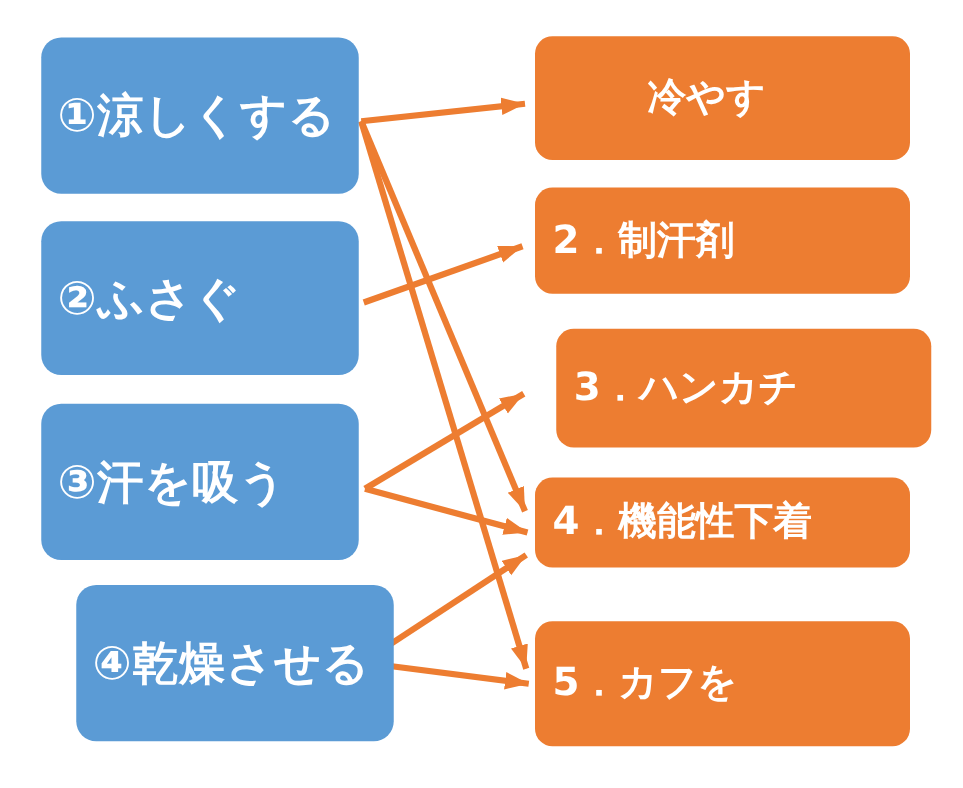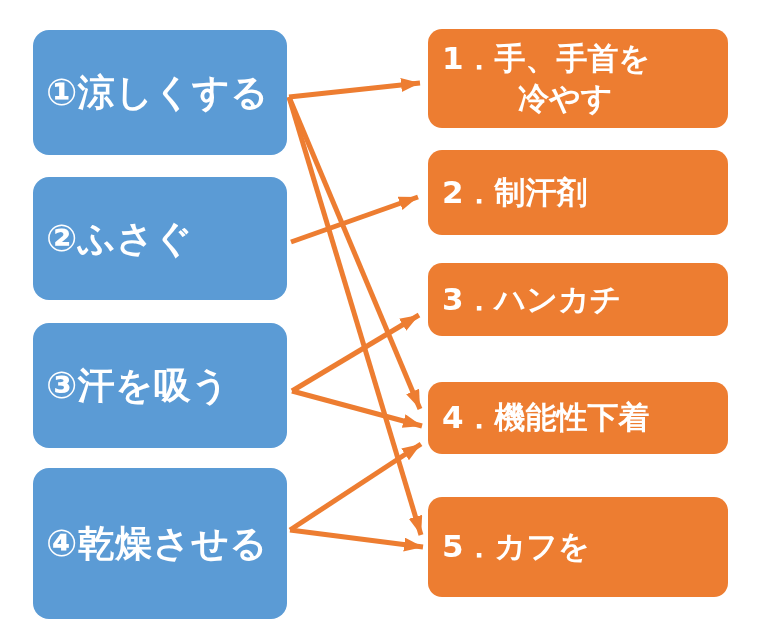--- a/index.html
+++ b/index.html
@@ -25,42 +25,42 @@
     align-items: center;
     font-weight: bold;
     font-size: 37px;
     letter-spacing: 0.5px;
     padding-left: 13px;
     box-sizing: border-box;
   }
   .lbox1 { top: 30px;  height: 125px; }
   .lbox2 { top: 177px; height: 123px; }
   .lbox3 { top: 323px; height: 125px; }
-  .lbox4 { top: 468px; height: 151px; }
+  .lbox4 { top: 468px; height: 125px; margin-left: 28px; }
 
   
   .rbox {
     position: absolute;
     left: 428px;
     width: 300px;
     background: #ed7d31;
     border-radius: 14px;
     color: #ffffff;
     display: flex;
     flex-direction: column;
     justify-content: center;
     font-weight: bold;
     font-size: 31px;
     line-height: 1.26;
     padding-left: 14px;
     box-sizing: border-box;
   }
   .rbox1 { top: 29px;  height: 99px; }
   .rbox2 { top: 150px; height: 85px; }
-  .rbox3 { top: 263px; height: 73px; }
+  .rbox3 { top: 263px; height: 95px; margin-left: 17px; }
   .rbox4 { top: 382px; height: 72px; }
   .rbox5 { top: 497px; height: 100px; }
 
   .line2 { margin-left: 76px; }
   .line2:empty { display: none; }
 
   #arrow-layer {
     position: absolute;
     left: 0; top: 0;
     width: 770px;
@@ -98,21 +98,20 @@
     <span>③汗を吸う</span>
   </div>
   <div class="lbox lbox2">
     <span>②ふさぐ</span>
   </div>
   <div class="lbox lbox4">
     <span>④乾燥させる</span>
   </div>
 
   <div class="rbox rbox1">
-    <div class="line1">1．手、手首を</div>
     <div class="line2">冷やす</div>
   </div>
   <div class="rbox rbox2">
     <div class="line1">2．制汗剤</div>
 
   </div>
   <div class="rbox rbox3">
     <div class="line1">3．ハンカチ</div>
 
   </div>

